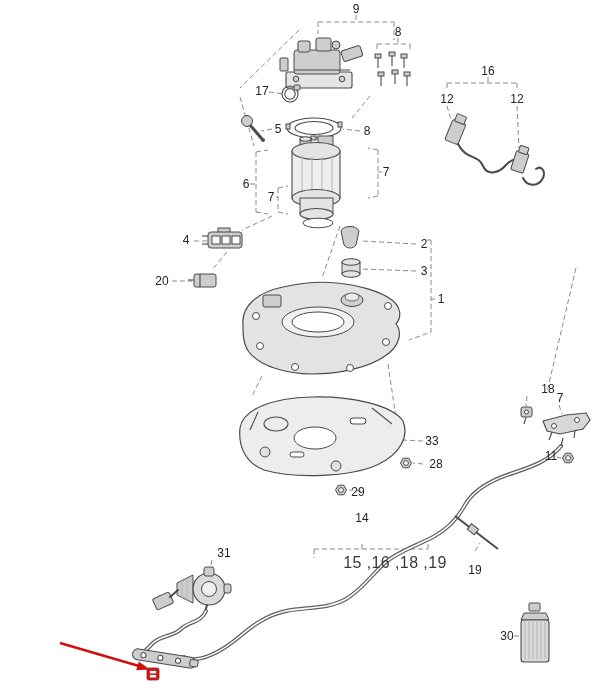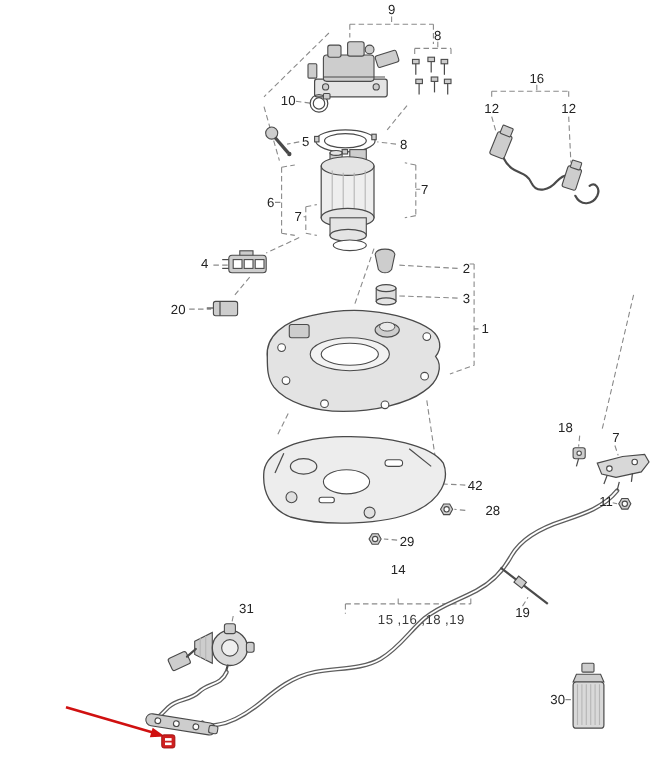--- a/index.html
+++ b/index.html
@@ -6,21 +6,21 @@
   #stage{
     position:relative;width:600px;height:694px;background:#ffffff;
     font-family:"Liberation Sans", sans-serif;overflow:hidden;
   }
   #artwork{position:absolute;left:0;top:0;}
   .callout{
     position:absolute;transform:translate(-50%,-50%);
     font-size:12px;line-height:1;color:#232323;white-space:nowrap;
     cursor:pointer;user-select:none;
   }
-  .callout.sub{font-size:12px;letter-spacing:.4px;color:#3a3a3a;}
+  .callout.sub{font-size:16px;letter-spacing:.4px;color:#3a3a3a;margin-left:12px;}
   
   .ln{fill:none;stroke:#4a4a4a;stroke-width:1.1;}
   .fl{fill:#e4e4e4;stroke:#4a4a4a;stroke-width:1.1;}
   .fd{fill:#cdcdcd;stroke:#4a4a4a;stroke-width:1;}
   .wh{fill:#ffffff;stroke:#4a4a4a;stroke-width:1;}
   .dash{fill:none;stroke:#8a8a8a;stroke-width:1;stroke-dasharray:5 3;}
   .tube{fill:none;stroke:#5f5f5f;stroke-width:4;stroke-linecap:round;}
   .tubein{fill:none;stroke:#ffffff;stroke-width:1.6;stroke-linecap:round;}
   .rib{stroke:#b5b5b5;stroke-width:1;}
   .wire{fill:none;stroke:#4a4a4a;stroke-width:2;stroke-linecap:round;}
@@ -286,40 +286,40 @@
     <g>
       <rect x="147" y="668" width="12" height="12" rx="2" fill="#cf1f1f" stroke="#9c0f0f" stroke-width="0.8"></rect>
       <rect x="150" y="671" width="6" height="2.4" fill="#ffffff"></rect>
       <rect x="150" y="675" width="6" height="2.4" fill="#ffffff"></rect>
     </g>
   </svg>
 
   <div>
     <div class="callout" style="left:356px;top:9px">9</div>
     <div class="callout" style="left:398px;top:32px">8</div>
-    <div class="callout" style="left:262px;top:91px">10</div>
+    <div class="callout" style="left:262px;top:91px">17</div>
     <div class="callout" style="left:278px;top:129px">5</div>
     <div class="callout" style="left:367px;top:131px">8</div>
     <div class="callout" style="left:488px;top:71px">16</div>
     <div class="callout" style="left:447px;top:99px">12</div>
     <div class="callout" style="left:517px;top:99px">12</div>
     <div class="callout" style="left:246px;top:184px">6</div>
     <div class="callout" style="left:271px;top:197px">7</div>
     <div class="callout" style="left:386px;top:172px">7</div>
     <div class="callout" style="left:186px;top:240px">4</div>
     <div class="callout" style="left:424px;top:244px">2</div>
     <div class="callout" style="left:162px;top:281px">20</div>
     <div class="callout" style="left:424px;top:271px">3</div>
     <div class="callout" style="left:441px;top:299px">1</div>
-    <div class="callout" style="left:514px;top:389px">18</div>
+    <div class="callout" style="left:548px;top:389px">18</div>
     <div class="callout" style="left:560px;top:398px">7</div>
-    <div class="callout" style="left:432px;top:441px">42</div>
-    <div class="callout" style="left:448px;top:464px">28</div>
+    <div class="callout" style="left:432px;top:441px">33</div>
+    <div class="callout" style="left:436px;top:464px">28</div>
     <div class="callout" style="left:551px;top:456px">11</div>
-    <div class="callout" style="left:370px;top:492px">29</div>
+    <div class="callout" style="left:358px;top:492px">29</div>
     <div class="callout" style="left:362px;top:518px">14</div>
     <div class="callout" style="left:224px;top:553px">31</div>
-    <div class="callout" style="left:475px;top:557px">19</div>
+    <div class="callout" style="left:475px;top:570px">19</div>
     <div class="callout" style="left:507px;top:636px">30</div>
     <div class="callout sub" style="left:383px;top:563px">15 ,16 ,18 ,19</div>
   </div>
 
 </div>
 
 </body></html>

